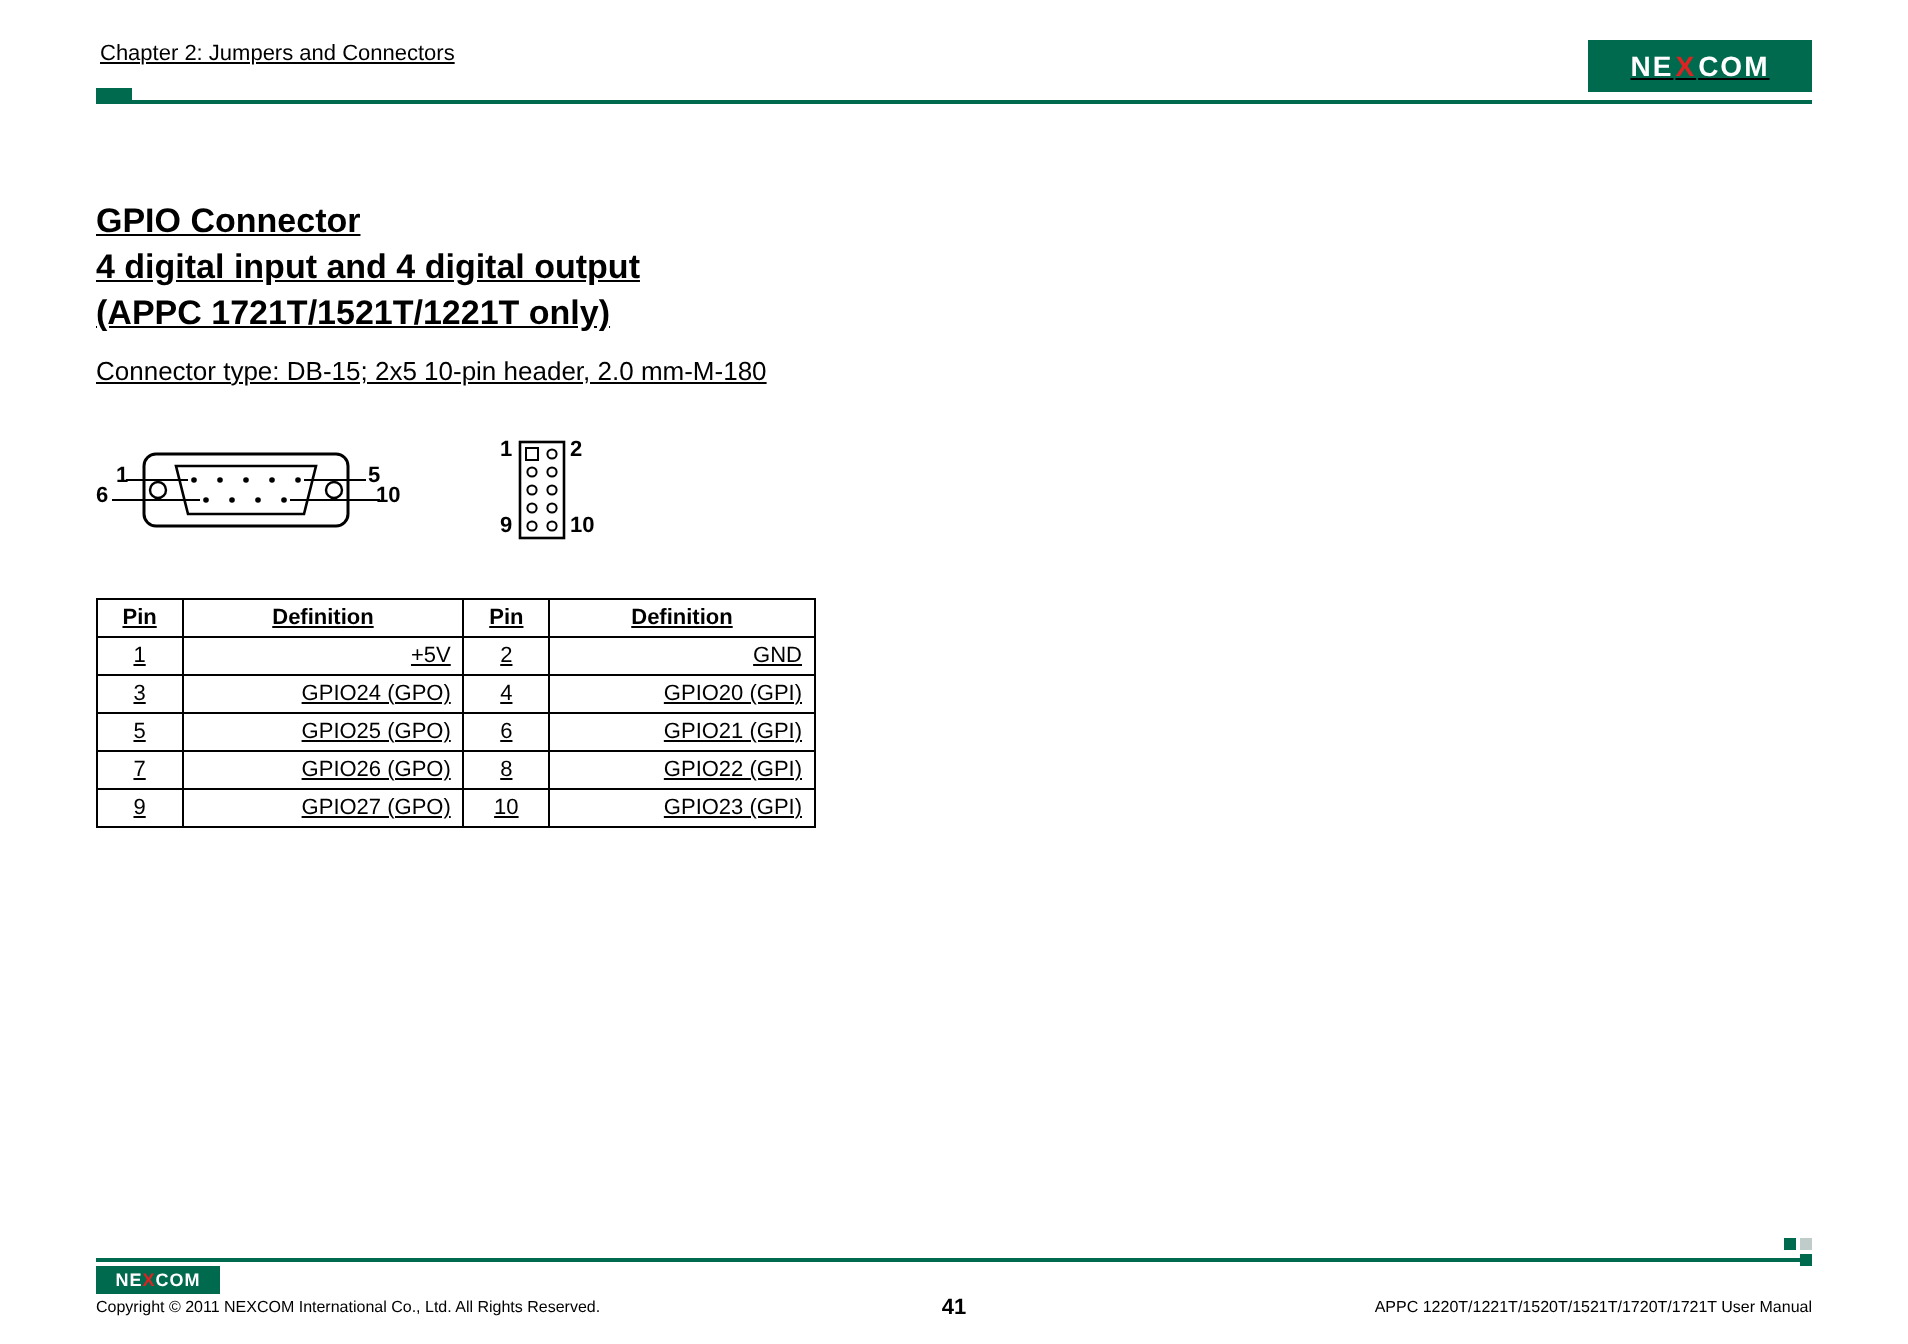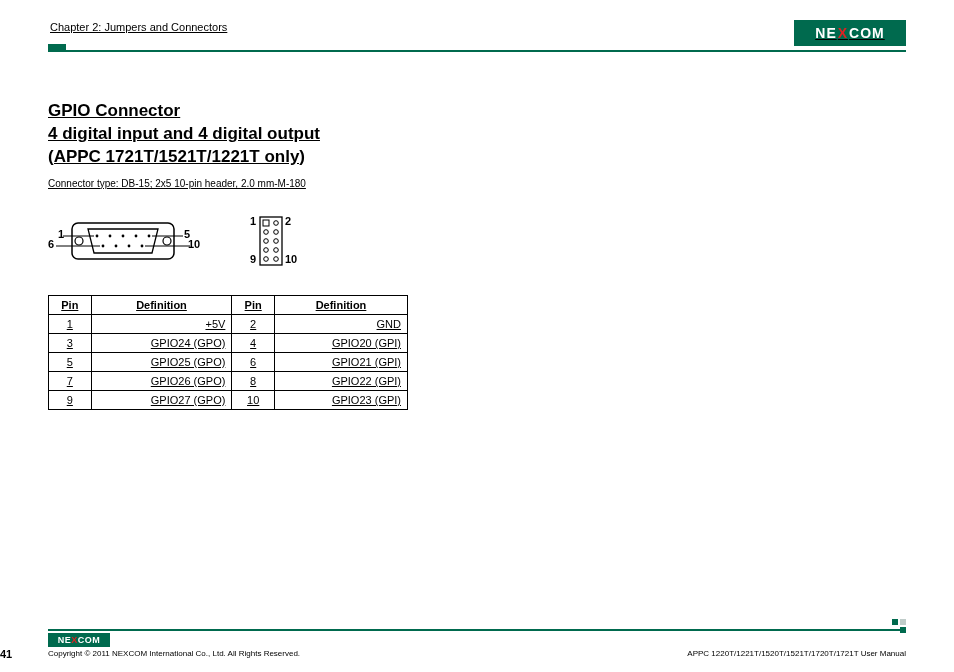--- a/index.html
+++ b/index.html
@@ -53,21 +53,21 @@
   }
   .content {
     padding-top: 48px;
   }
   .section-title {
     font-size: 17px;
     font-weight: bold;
     line-height: 1.35;
   }
   .desc {
-    font-size: 10px;
+    font-size: 13px;
     margin-top: 8px;
     line-height: 1.4;
   }
 
   .diagrams {
     display: flex;
     align-items: center;
     gap: 48px;
     margin-top: 22px;
   }
@@ -126,21 +126,21 @@
     margin-bottom: 2px;
   }
   .footer-logo .x { color:#d22; }
   .corner {
     position: absolute; right: 0; top: -10px;
     width: 14px; height: 14px;
   }
   .pg {
     position: absolute;
     left: 0; right: 0; bottom: 12px;
-    text-align: left;
+    text-align: center;
     font-size: 11px;
     font-weight: bold;
   }
 </style>
 </head>
 <body>
 
 <div class="page">
   <div class="top-bar">
     <div class="chapter-title">Chapter 2: Jumpers and Connectors</div>

